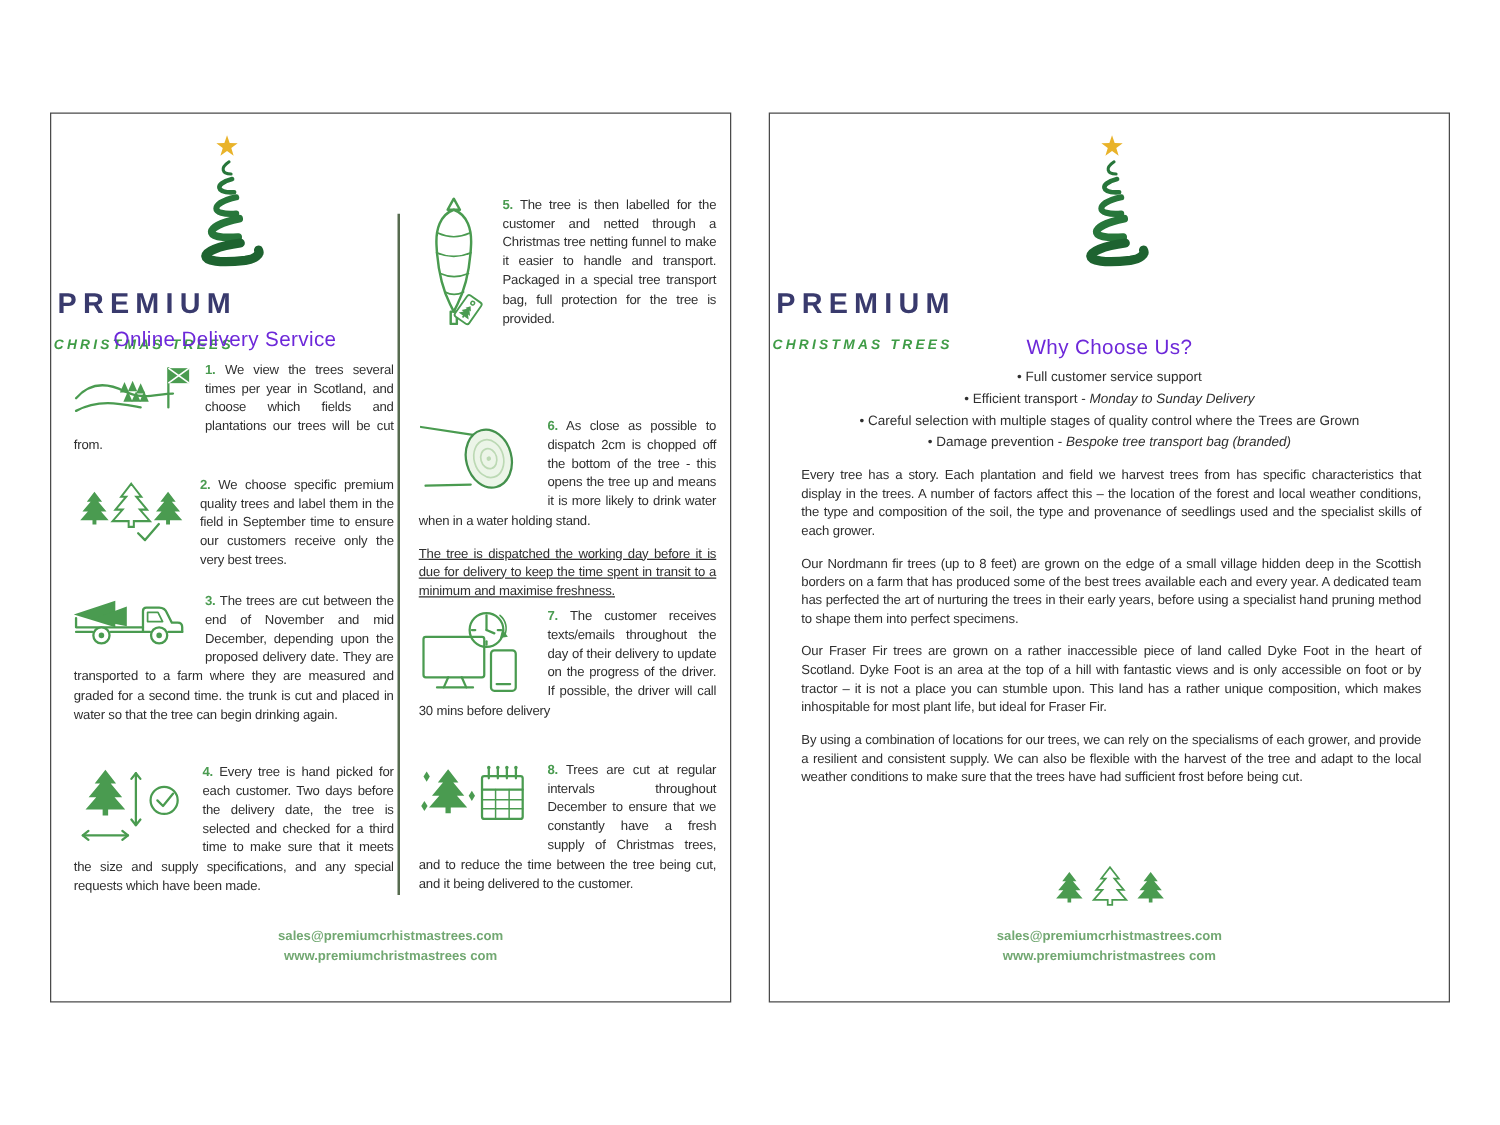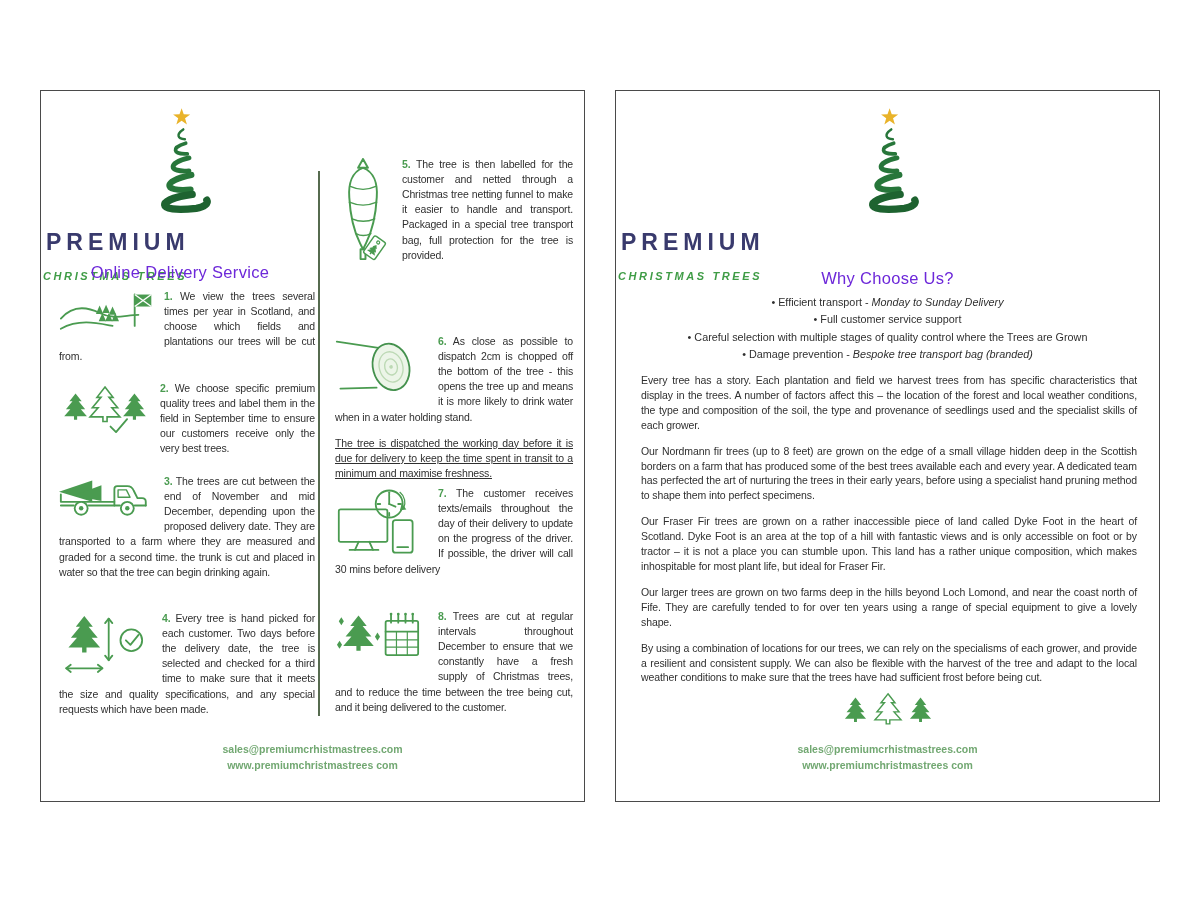--- a/index.html
+++ b/index.html
@@ -153,21 +153,21 @@
               <polyline points="51,13 55,8 59,13"></polyline>
               <polyline points="51,49 55,54 59,49"></polyline>
             <path d="M8,63 H48"></path>
               <polyline points="13,59 8,63 13,67"></polyline>
               <polyline points="43,59 48,63 43,67"></polyline>
           </g>
           <circle cx="80" cy="32" r="12" class="ic"></circle>
           <polyline class="ic" stroke-width="2.2" points="74,32 79,37 88,26"></polyline>
         </svg>
       </span>
-      <b class="num">4.</b> <span>Every tree is hand picked for each customer. Two days before the delivery date, the tree is selected and checked for a third time to make sure that it meets the size and quality specifications, and any special requests which have been made.</span>
+      <b class="num">4.</b> <span>Every tree is hand picked for each customer. Two days before the delivery date, the tree is selected and checked for a third time to make sure that it meets the size and supply specifications, and any special requests which have been made.</span>
     </p>
   </div>
 
   <div class="step colR" style="top:66px">
     <p>
       <span class="step-icon">
         <svg width="58" height="108" viewBox="0 0 58 110">
           <g class="ic" stroke-width="1.8">
             <polygon points="28,2 23,11 33,11"></polygon>
             <path d="M28,11 C17,15 13,27 14,41 C15,60 19,76 25,88 L28,94 L31,88 C37,76 41,60 42,41 C43,27 39,15 28,11 Z"></path>
@@ -292,31 +292,30 @@
         <path d="M75,110 C30,116 28,133 80,127 C90,125.5 95,121 93,117" stroke-width="9" stroke="#1e6330"></path>
       </g>
     </svg>
     <div class="brand-name">PREMIUM</div>
     <div class="brand-sub">CHRISTMAS TREES</div>
   </div>
 
   <div class="page-title">Why Choose Us?</div>
 
   <div class="bullets">
+    <div class="bullet"><span>• Full customer service support</span><i></i></div>
     <div class="bullet"><span>• Efficient transport - </span><i>Monday to Sunday Delivery</i></div>
-    <div class="bullet"><span>• Full customer service support</span><i></i></div>
     <div class="bullet"><span>• Careful selection with multiple stages of quality control where the Trees are Grown</span><i></i></div>
     <div class="bullet"><span>• Damage prevention - </span><i>Bespoke tree transport bag (branded)</i></div>
   </div>
 
   <div class="paras">
     <p>Every tree has a story. Each plantation and field we harvest trees from has specific characteristics that display in the trees. A number of factors affect this – the location of the forest and local weather conditions, the type and composition of the soil, the type and provenance of seedlings used and the specialist skills of each grower.</p>
     <p>Our Nordmann fir trees (up to 8 feet) are grown on the edge of a small village hidden deep in the Scottish borders on a farm that has produced some of the best trees available each and every year. A dedicated team has perfected the art of nurturing the trees in their early years, before using a specialist hand pruning method to shape them into perfect specimens.</p>
     <p>Our Fraser Fir trees are grown on a rather inaccessible piece of land called Dyke Foot in the heart of Scotland. Dyke Foot is an area at the top of a hill with fantastic views and is only accessible on foot or by tractor – it is not a place you can stumble upon. This land has a rather unique composition, which makes inhospitable for most plant life, but ideal for Fraser Fir.</p>
-    <p>Our larger trees are grown on two farms deep in the hills beyond Loch Lomond, and near the coast north of Fife. They are carefully tended to for over ten years using a range of special equipment to give a lovely shape.</p>
     <p>By using a combination of locations for our trees, we can rely on the specialisms of each grower, and provide a resilient and consistent supply. We can also be flexible with the harvest of the tree and adapt to the local weather conditions to make sure that the trees have had sufficient frost before being cut.</p>
   </div>
 
   <div class="trees-row">
     <svg width="100" height="44" viewBox="0 0 100 46" style="display:inline-block">
       <g fill="#4a9b50">
         <polygon transform="translate(16,9) scale(0.85)" points="0,0 7,9 3.5,9 11,18 6,18 13,26 1.8,26 1.8,30 -1.8,30 -1.8,26 -13,26 -6,18 -11,18 -3.5,9 -7,9"></polygon>
         <polygon transform="translate(84,9) scale(0.85)" points="0,0 7,9 3.5,9 11,18 6,18 13,26 1.8,26 1.8,30 -1.8,30 -1.8,26 -13,26 -6,18 -11,18 -3.5,9 -7,9"></polygon>
       </g>
       <polygon transform="translate(50,5) scale(1.05)" points="0,0 7,9 3.5,9 11,18 6,18 13,26 1.8,26 1.8,30 -1.8,30 -1.8,26 -13,26 -6,18 -11,18 -3.5,9 -7,9" fill="#ffffff" stroke="#4a9b50" stroke-width="1.4"></polygon>

